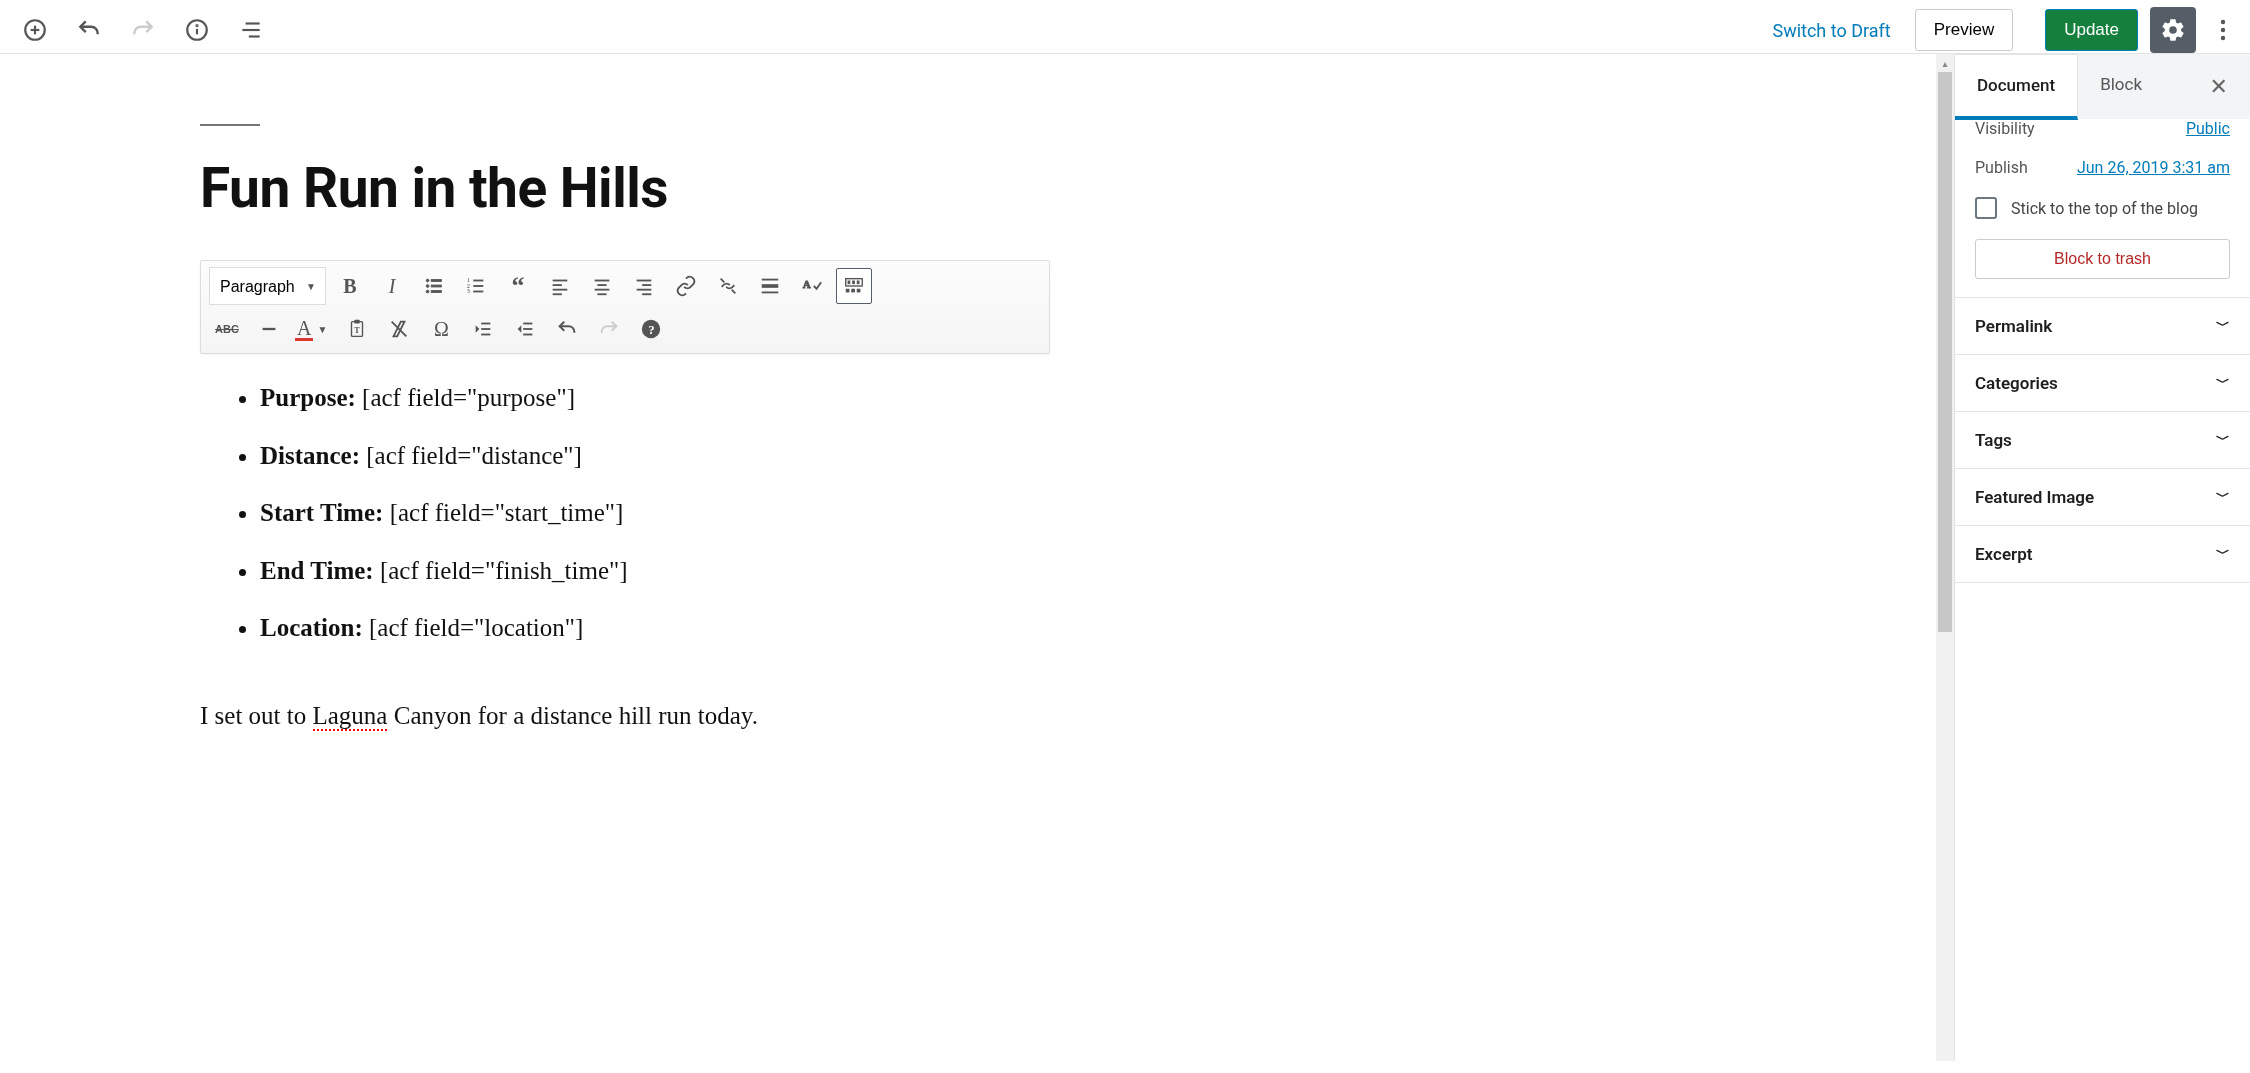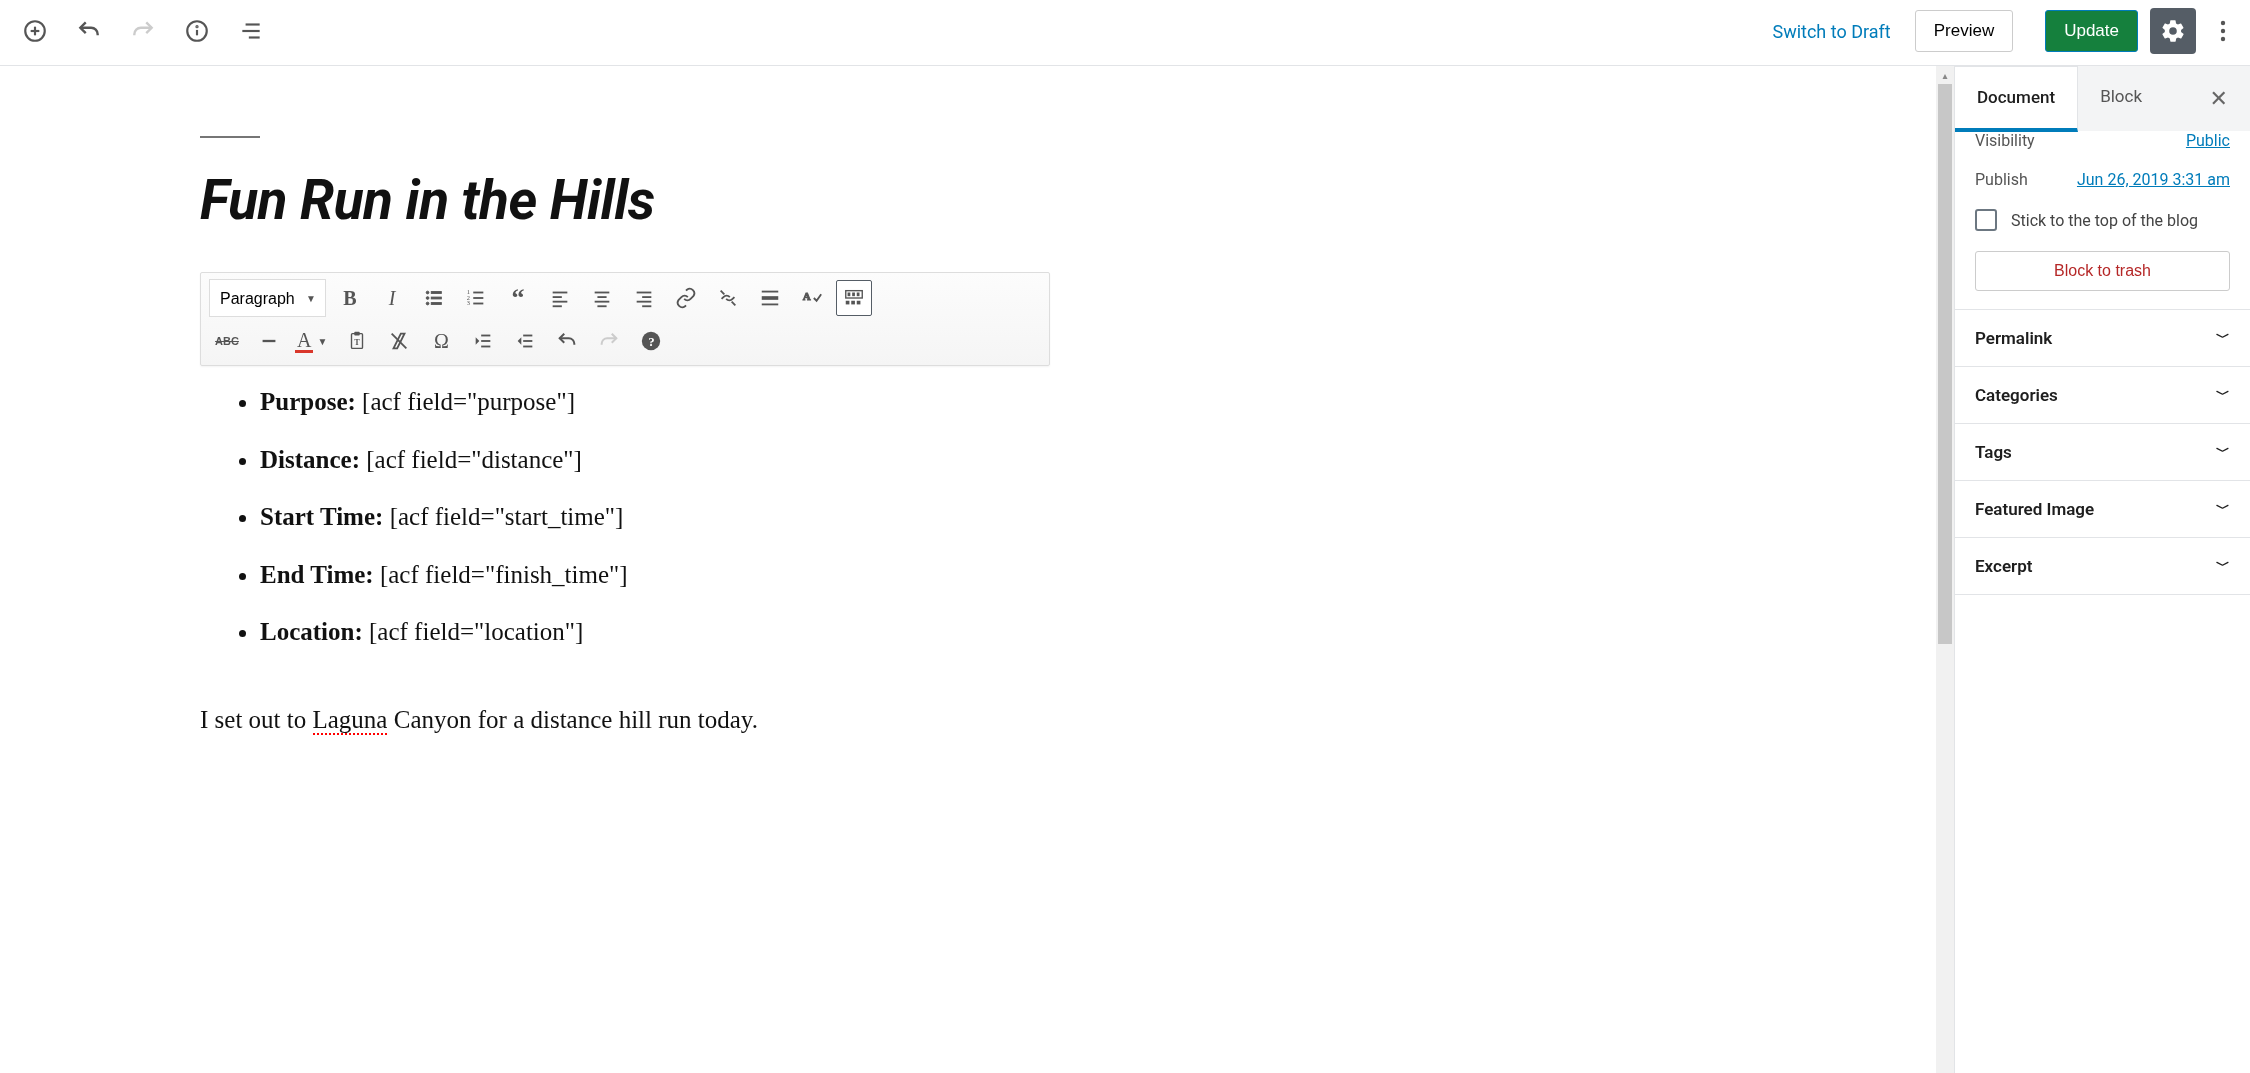--- a/index.html
+++ b/index.html
@@ -1,45 +1,45 @@
 <!DOCTYPE html>
 <html><head>
 <meta charset="utf-8">
 <style>
 * { box-sizing: border-box; margin: 0; padding: 0; }
 body { font-family: -apple-system, BlinkMacSystemFont, "Segoe UI", Roboto, sans-serif; background: #fff; color: #1e1e1e; overflow: hidden; }
 
 
-.top-toolbar { height: 66px; display: flex; align-items: flex-start; padding: 8px 12px; border-bottom: 1px solid #e2e4e7; }
+.top-toolbar { height: 54px; display: flex; align-items: flex-end; padding: 0 12px; border-bottom: 1px solid #e2e4e7; }
 .tb-left { display: flex; align-items: center; gap: 8px; }
 .tb-icon-btn { width: 46px; height: 46px; display: flex; align-items: center; justify-content: center; cursor: pointer; color: #555; border-radius: 4px; }
 .tb-icon-btn.disabled { color: #ccc; pointer-events: none; }
 .tb-icon-btn svg { width: 26px; height: 26px; }
 .tb-right { margin-left: auto; display: flex; align-items: center; gap: 12px; }
 .link-btn { color: #007cba; font-size: 18px; cursor: pointer; padding: 8px 12px; }
 .btn { font-size: 17px; padding: 10px 18px; border: 1px solid #ccc; background: #fff; cursor: pointer; border-radius: 3px; }
 .btn.primary { background: #15803d; color: #fff; border-color: #007cba; margin-left: 20px; }
 .settings-btn { width: 46px; height: 46px; background: #555d66; display: flex; align-items: center; justify-content: center; cursor: pointer; border-radius: 4px; }
 .settings-btn svg { width: 26px; height: 26px; fill: #fff; }
 .more-btn { width: 30px; height: 46px; display: flex; align-items: center; justify-content: center; cursor: pointer; }
 .more-btn svg { width: 6px; height: 24px; fill: #555; }
 
 
 .main { display: flex; height: calc(100vh - 66px); }
 .editor-area { flex: 1; padding: 70px 40px 40px 200px; overflow-y: auto; position: relative; }
 .editor-area::-webkit-scrollbar { width: 18px; }
 .editor-area::-webkit-scrollbar-track { background: #f1f1f1; }
 .editor-area::-webkit-scrollbar-thumb { background: #c1c1c1; }
 
-.title-block { margin-bottom: 40px; font-style: italic; }
+.title-block { margin-bottom: 40px; }
 .title-hr { width: 60px; height: 2px; background: #767676; margin-bottom: 30px; }
 .post-title { font-size: 55px; font-weight: 700; color: #111; letter-spacing: -0.5px; }
 
 
-.classic-toolbar { border: 1px solid #ddd; background: linear-gradient(#fcfcfc,#f5f5f5); padding: 6px 8px; display: flex; flex-wrap: wrap; align-items: center; gap: 6px; border-radius: 2px; margin-bottom: 12px; box-shadow: 0 1px 2px rgba(0,0,0,0.05); max-width: 850px; }
+.classic-toolbar { border: 1px solid #ddd; background: linear-gradient(#fcfcfc,#f5f5f5); padding: 6px 8px; display: flex; flex-wrap: wrap; align-items: center; gap: 6px; border-radius: 2px; margin-bottom: 20px; box-shadow: 0 1px 2px rgba(0,0,0,0.05); max-width: 850px; }
 .classic-toolbar .row { display: flex; align-items: center; gap: 6px; width: 100%; }
 .format-select { height: 38px; padding: 4px 30px 4px 10px; border: 1px solid #ddd; background: #fff; font-size: 16px; cursor: pointer; appearance: none; position: relative; }
 .select-wrap { position: relative; display: inline-block; }
 .select-wrap::after { content: '▼'; position: absolute; right: 10px; top: 50%; transform: translateY(-50%); font-size: 10px; color: #555; pointer-events: none; }
 .ct-btn { width: 36px; height: 36px; display: flex; align-items: center; justify-content: center; cursor: pointer; color: #555; border-radius: 2px; font-family: Georgia, serif; }
 .ct-btn.active { border: 1px solid #555d66; background: #fff; }
 .ct-btn svg { width: 22px; height: 22px; }
 .abc { font-size: 11px; text-decoration: line-through; font-family: sans-serif; font-weight: 600; }
 .txtcolor-wrap { display: flex; align-items: center; }
 .txtcolor-A { font-family: Georgia,serif; font-size: 20px; border-bottom: 3px solid #d9372b; padding: 0 2px; line-height: 1; }

